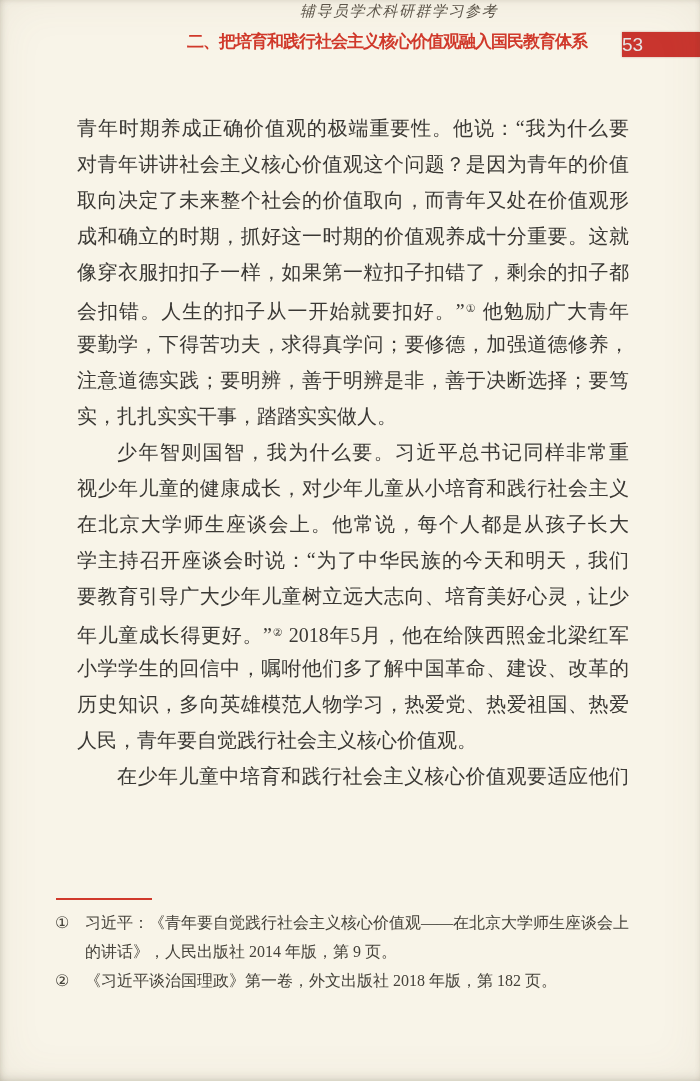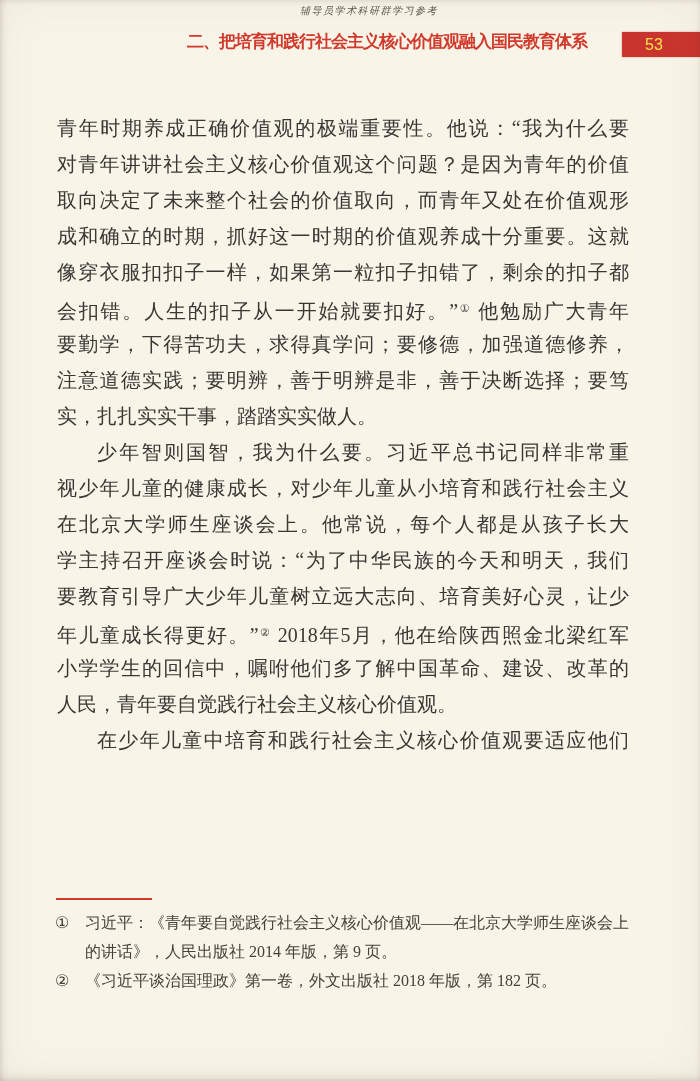--- a/index.html
+++ b/index.html
@@ -21,45 +21,45 @@
     content:"";position:absolute;inset:0;pointer-events:none;z-index:5;
     box-shadow:
       inset 0 0 46px rgba(120,100,70,0.07),
       inset 5px 0 10px -5px rgba(90,80,60,0.22),
       inset -2px 0 6px -3px rgba(90,80,60,0.10),
       inset 0 -8px 12px -7px rgba(90,80,60,0.22),
       inset 0 4px 8px -5px rgba(90,80,60,0.12);
   }
   .header-note{
     position:absolute;top:4px;left:300px;
-    font-size:10px;line-height:14px;letter-spacing:1.5px;
+    font-size:15px;line-height:14px;letter-spacing:1.5px;
     font-style:italic;color:#5d564b;white-space:nowrap;
   }
   .chapter-title{
     position:absolute;top:31px;right:113px;
     font-family:"Liberation Sans","DejaVu Sans",sans-serif;
     font-weight:bold;font-size:17px;line-height:22px;letter-spacing:-1px;
     color:var(--accent-red);white-space:nowrap;margin-left:12px;
   }
   .page-number-box{
     position:absolute;top:32px;left:622px;width:78px;height:25px;
     background:var(--box-red);
-    color:#fde047;font-family:"Liberation Sans","DejaVu Sans",sans-serif;
-    font-size:16px;line-height:25px;
-    display:flex;align-items:center;justify-content:center;
+    color:#e5e5e5;font-family:"Liberation Sans","DejaVu Sans",sans-serif;
+    font-size:19px;line-height:25px;
+    display:flex;align-items:center;justify-content:flex-start;
     padding-right:14px;box-sizing:border-box;
     box-shadow:0 0 2px rgba(150,40,30,0.4);
   }
   .body-text{
     position:absolute;left:57px;top:110px;width:572px;
     font-size:20px;line-height:36px;color:var(--body-text);
   }
   .line{
     height:36px;overflow:visible;white-space:normal;
-    text-align:justify;text-align-last:justify;
+    text-align:justify;text-align-last:justify;margin-left:20px;
   }
   .line.end{text-align-last:left;}
   .line.indent{text-indent:2em;}
   .line sup{font-size:11px;vertical-align:6px;letter-spacing:0;}
   .footnotes{
     position:absolute;left:55px;top:898px;width:577px;
     font-size:16px;line-height:29px;color:var(--footnote-text);
   }
   .fn-rule{width:96px;height:2px;background:var(--accent-red);margin:0 0 8px 1px;}
   .fn-item{display:flex;align-items:flex-start;}
@@ -90,20 +90,21 @@
     <div class="line">要勤学，下得苦功夫，求得真学问；要修德，加强道德修养，</div>
     <div class="line">注意道德实践；要明辨，善于明辨是非，善于决断选择；要笃</div>
     <div class="line end">实，扎扎实实干事，踏踏实实做人。</div>
     <div class="line indent">少年智则国智，我为什么要。习近平总书记同样非常重</div>
     <div class="line">视少年儿童的健康成长，对少年儿童从小培育和践行社会主义</div>
     <div class="line">在北京大学师生座谈会上。他常说，每个人都是从孩子长大</div>
     <div class="line">学主持召开座谈会时说：“为了中华民族的今天和明天，我们</div>
     <div class="line">要教育引导广大少年儿童树立远大志向、培育美好心灵，让少</div>
     <div class="line">年儿童成长得更好。”<sup>②</sup> 2018年5月，他在给陕西照金北梁红军</div>
     <div class="line">小学学生的回信中，嘱咐他们多了解中国革命、建设、改革的</div>
+    <div class="line">历史知识，多向英雄模范人物学习，热爱党、热爱祖国、热爱</div>
     <div class="line end">人民，青年要自觉践行社会主义核心价值观。</div>
     <div class="line indent">在少年儿童中培育和践行社会主义核心价值观要适应他们</div>
   </div>
 
   <div class="footnotes">
     <div class="fn-rule"></div>
 
     <div class="fn-item">
       <span class="fn-marker">①</span>
       <span class="fn-text">

